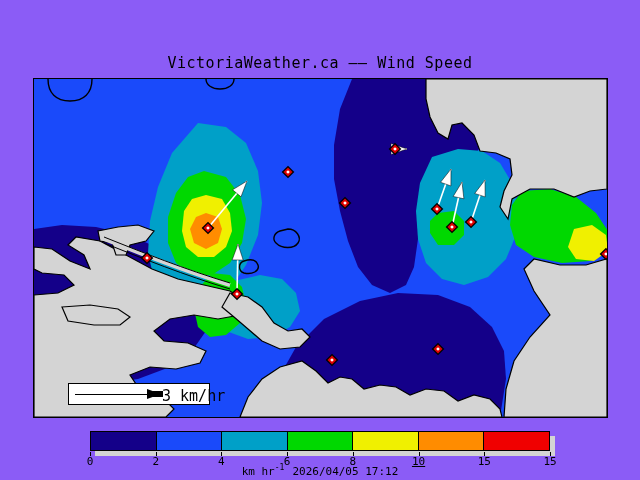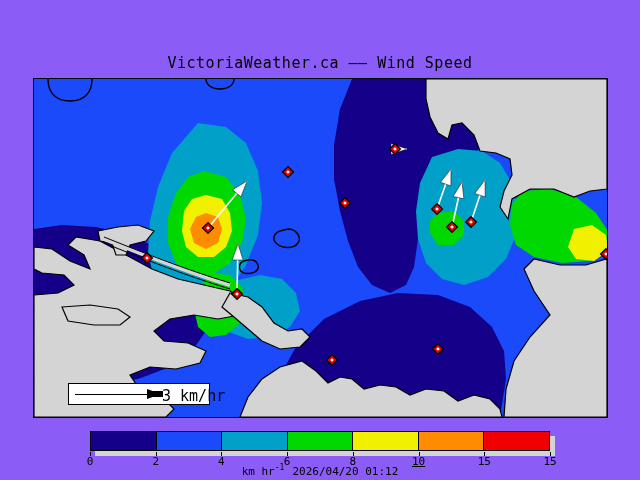--- a/index.html
+++ b/index.html
@@ -381,16 +381,16 @@
       <div class="tick" style="left: 262.857px;"></div>
       <div class="tlabel" style="left: 262.857px;">8</div>
       <div class="tick" style="left: 328.571px;"></div>
       <div class="tlabel" style="left: 328.571px; text-decoration: underline;">10</div>
       <div class="tick" style="left: 394.286px;"></div>
       <div class="tlabel" style="left: 394.286px;">15</div>
       <div class="tick" style="left: 460px;"></div>
       <div class="tlabel" style="left: 460px;">15</div>
     </div>
   <div id="cb-units">
-    <span>km hr</span><sup>-1</sup><span class="u-space"></span><span>2026/04/20 01:12</span>
+    <span>km hr</span><sup>-1</sup><span class="u-space"></span><span>2026/04/05 17:12</span>
   </div>
 
 </div>
 
 </body></html>

